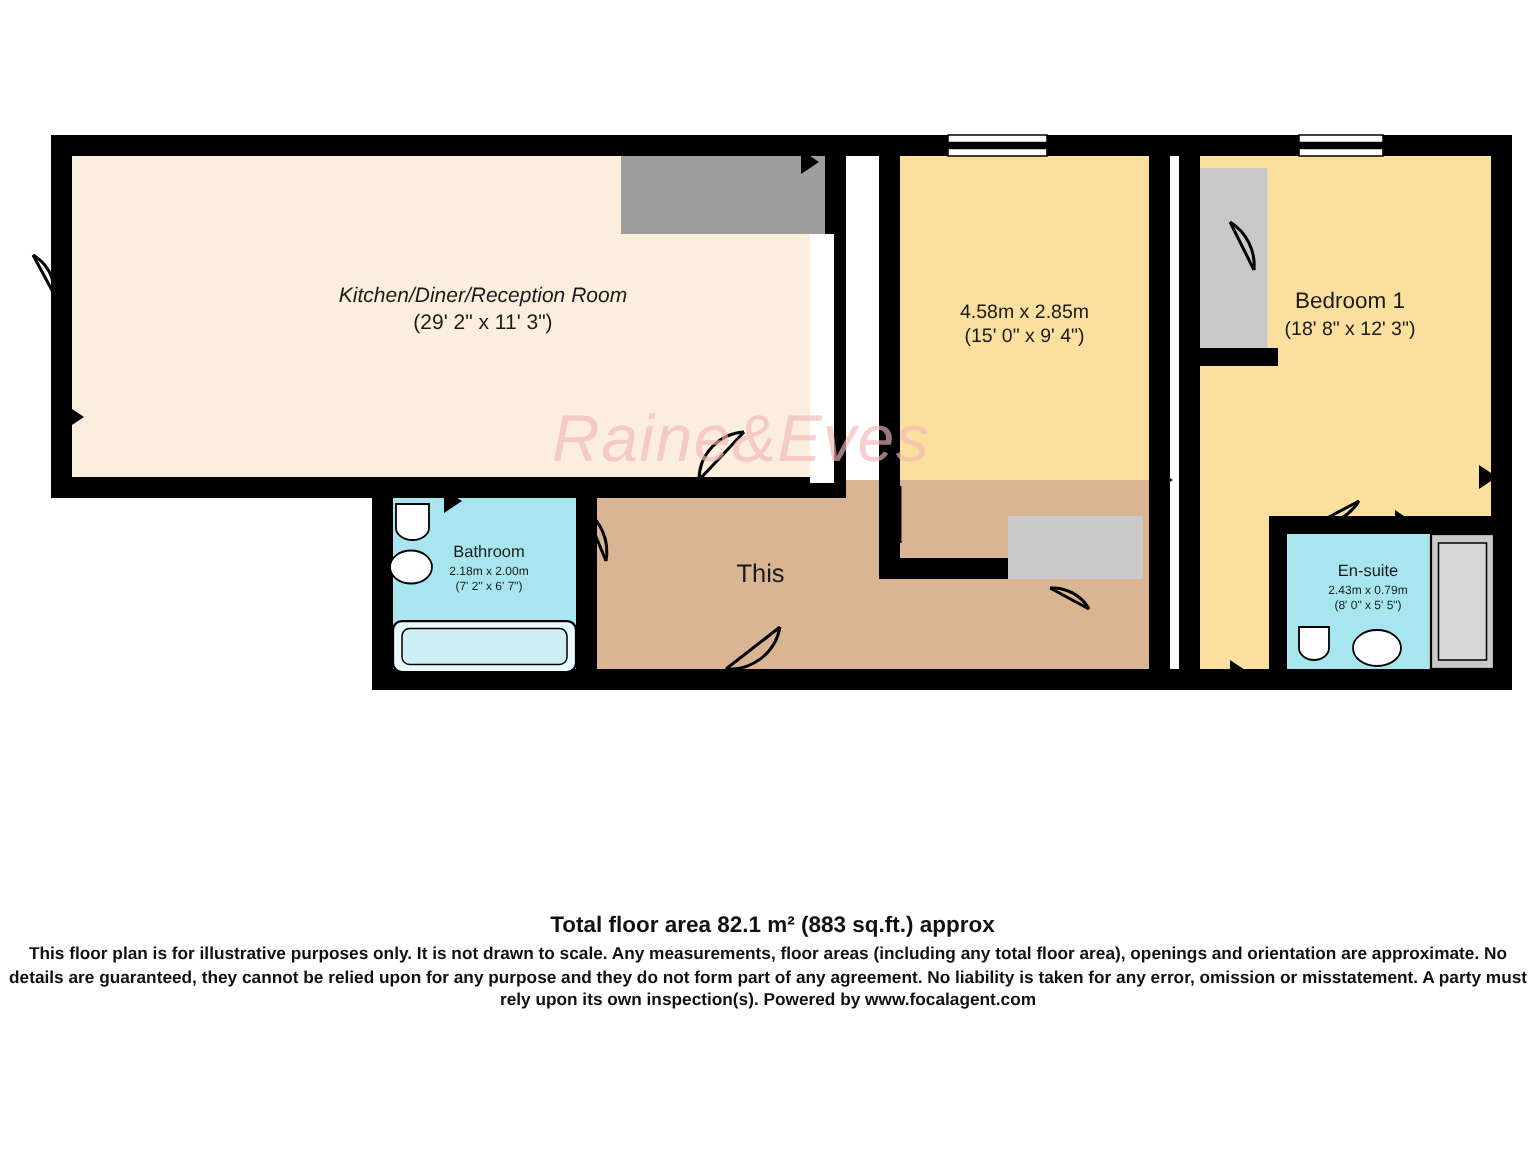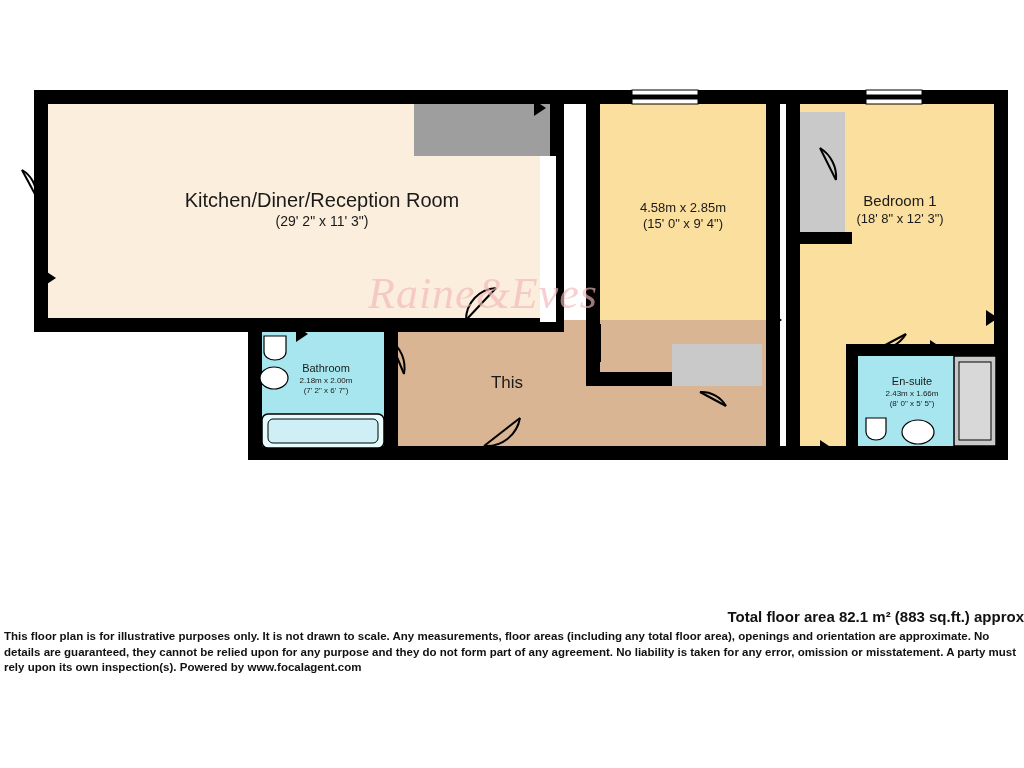--- a/index.html
+++ b/index.html
@@ -28,61 +28,62 @@
     line-height: 1.25;
     pointer-events: none;
   }
   .room-name {
     display: block;
     font-weight: 400;
   }
   .room-dim {
     display: block;
   }
-  .rl-big .room-name { font-size: 20px; }
+  .rl-big .room-name { font-size: 14px; font-style: italic; }
   .rl-big .room-dim  { font-size: 14px; }
   .rl-mid .room-name { font-size: 15px; }
   .rl-mid .room-dim  { font-size: 13px; }
   .rl-small .room-name { font-size: 11px; }
   .rl-small .room-dim  { font-size: 8px; }
   .rl-hall .room-name { font-size: 17px; }
 
   #watermark {
     position: absolute;
     left: 368px;
     top: 268px;
     width: 290px;
     height: 70px;
-    font-family: Liberation Serif, serif;
+    font-family: Liberation Sans, sans-serif;
     font-size: 44px;
     font-style: italic;
     color: #f2b8b8;
     opacity: 0.65;
     letter-spacing: 1px;
     pointer-events: none;
   }
 
   #footer {
     position: absolute;
     left: 0;
     top: 608px;
     width: 1024px;
   }
   #total-area {
     margin: 0 0 4px 6px;
     font-size: 15px;
     font-weight: bold;
     color: #111;
-    text-align: right;
+    text-align: center;
   }
   #disclaimer {
     margin: 0 4px;
     font-size: 11.5px;
     font-weight: bold;
     color: #111;
+    text-align: center;
     line-height: 1.35;
   }
 </style>
 </head>
 <body>
 
 <svg id="floorplan" viewBox="0 0 1024 600">
 
   <polygon points="42,96 556,96 556,326 42,326" fill="#fbeedc"></polygon>
 
@@ -224,21 +225,21 @@
 </div>
 
 <div class="room-label rl-small" style="left:271px; top:362px; width:110px;">
   <span class="room-name">Bathroom</span>
   <span class="room-dim">2.18m x 2.00m</span>
   <span class="room-dim">(7' 2" x 6' 7")</span>
 </div>
 
 <div class="room-label rl-small" style="left:856px; top:375px; width:112px;">
   <span class="room-name">En-suite</span>
-  <span class="room-dim">2.43m x 1.66m</span>
+  <span class="room-dim">2.43m x 0.79m</span>
   <span class="room-dim">(8' 0" x 5' 5")</span>
 </div>
 
 <div class="room-label rl-hall" style="left:452px; top:372px; width:110px;">
   <span class="room-name">This</span>
 </div>
 
 <div id="footer">
   <p id="total-area">Total floor area 82.1 m² (883 sq.ft.) approx</p>
   <p id="disclaimer">This floor plan is for illustrative purposes only. It is not drawn to scale. Any measurements, floor areas (including any total floor area), openings and orientation are approximate. No details are guaranteed, they cannot be relied upon for any purpose and they do not form part of any agreement. No liability is taken for any error, omission or misstatement. A party must rely upon its own inspection(s). Powered by www.focalagent.com</p>

